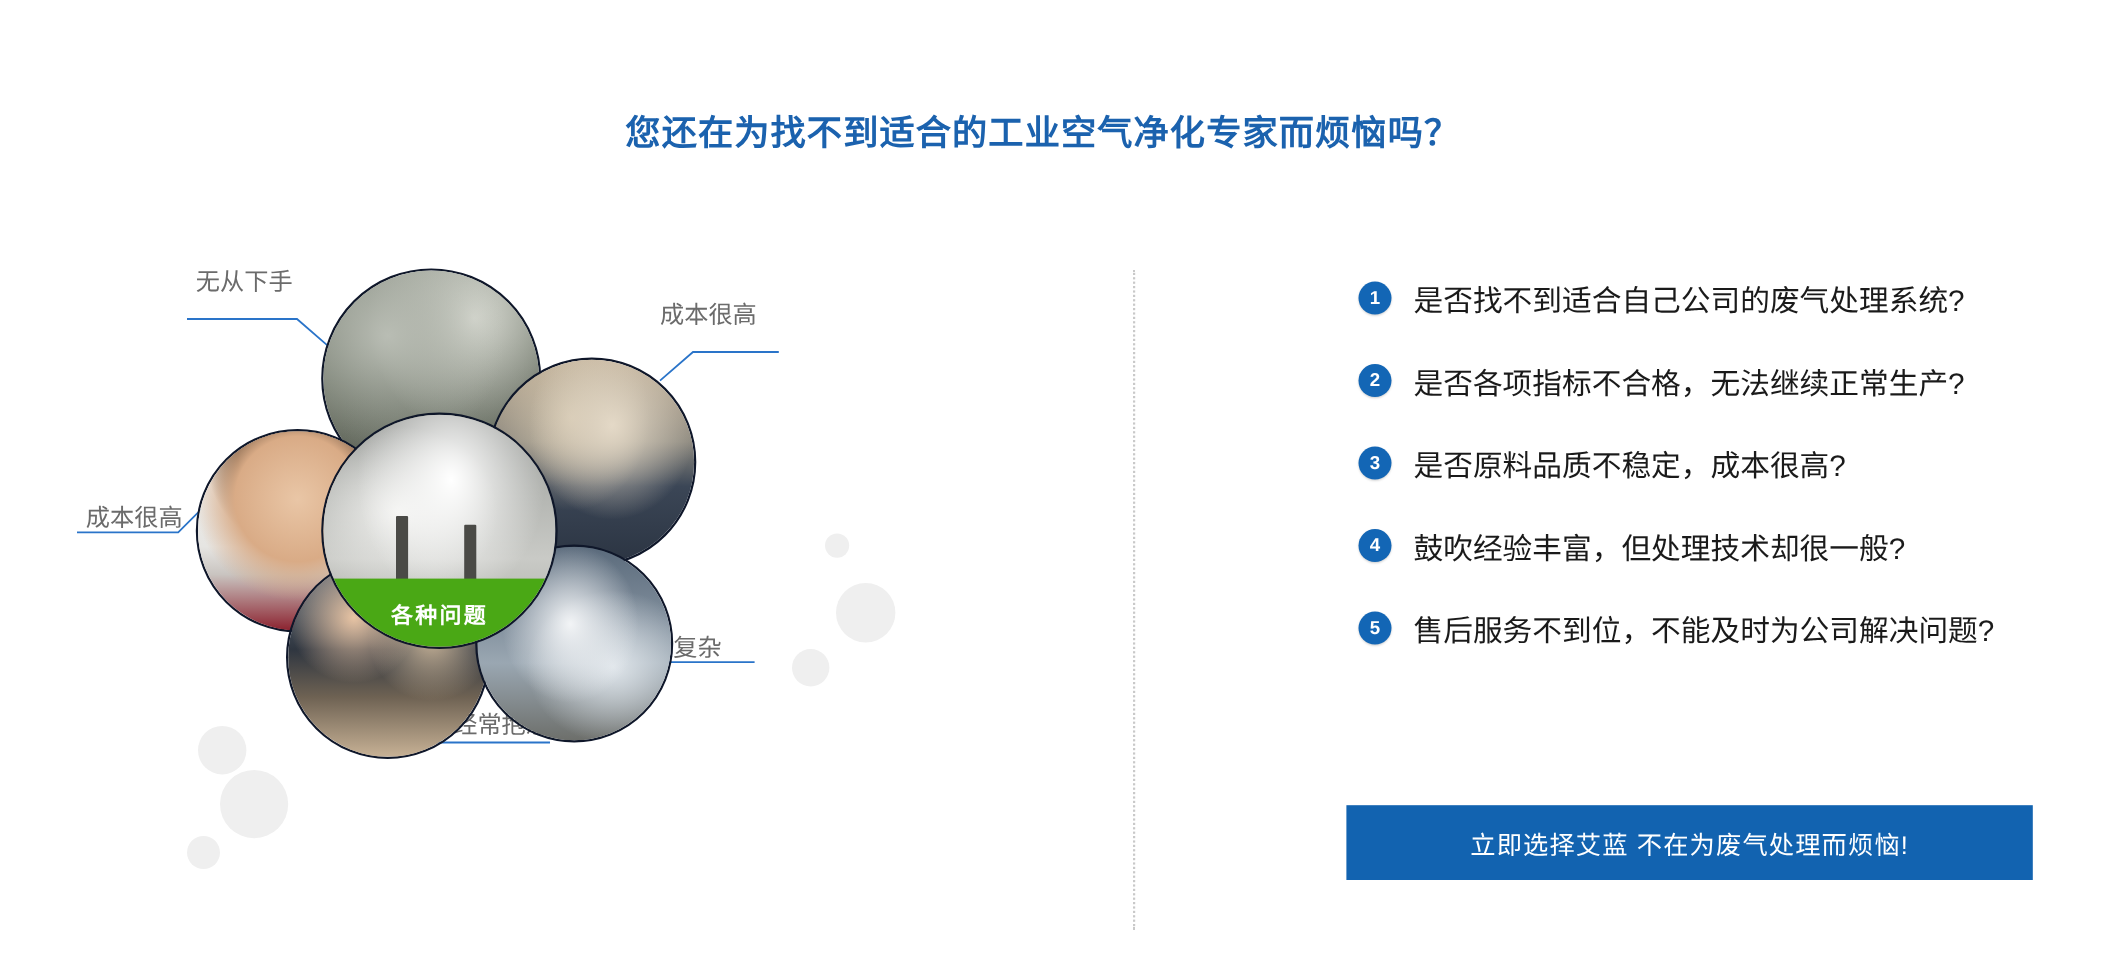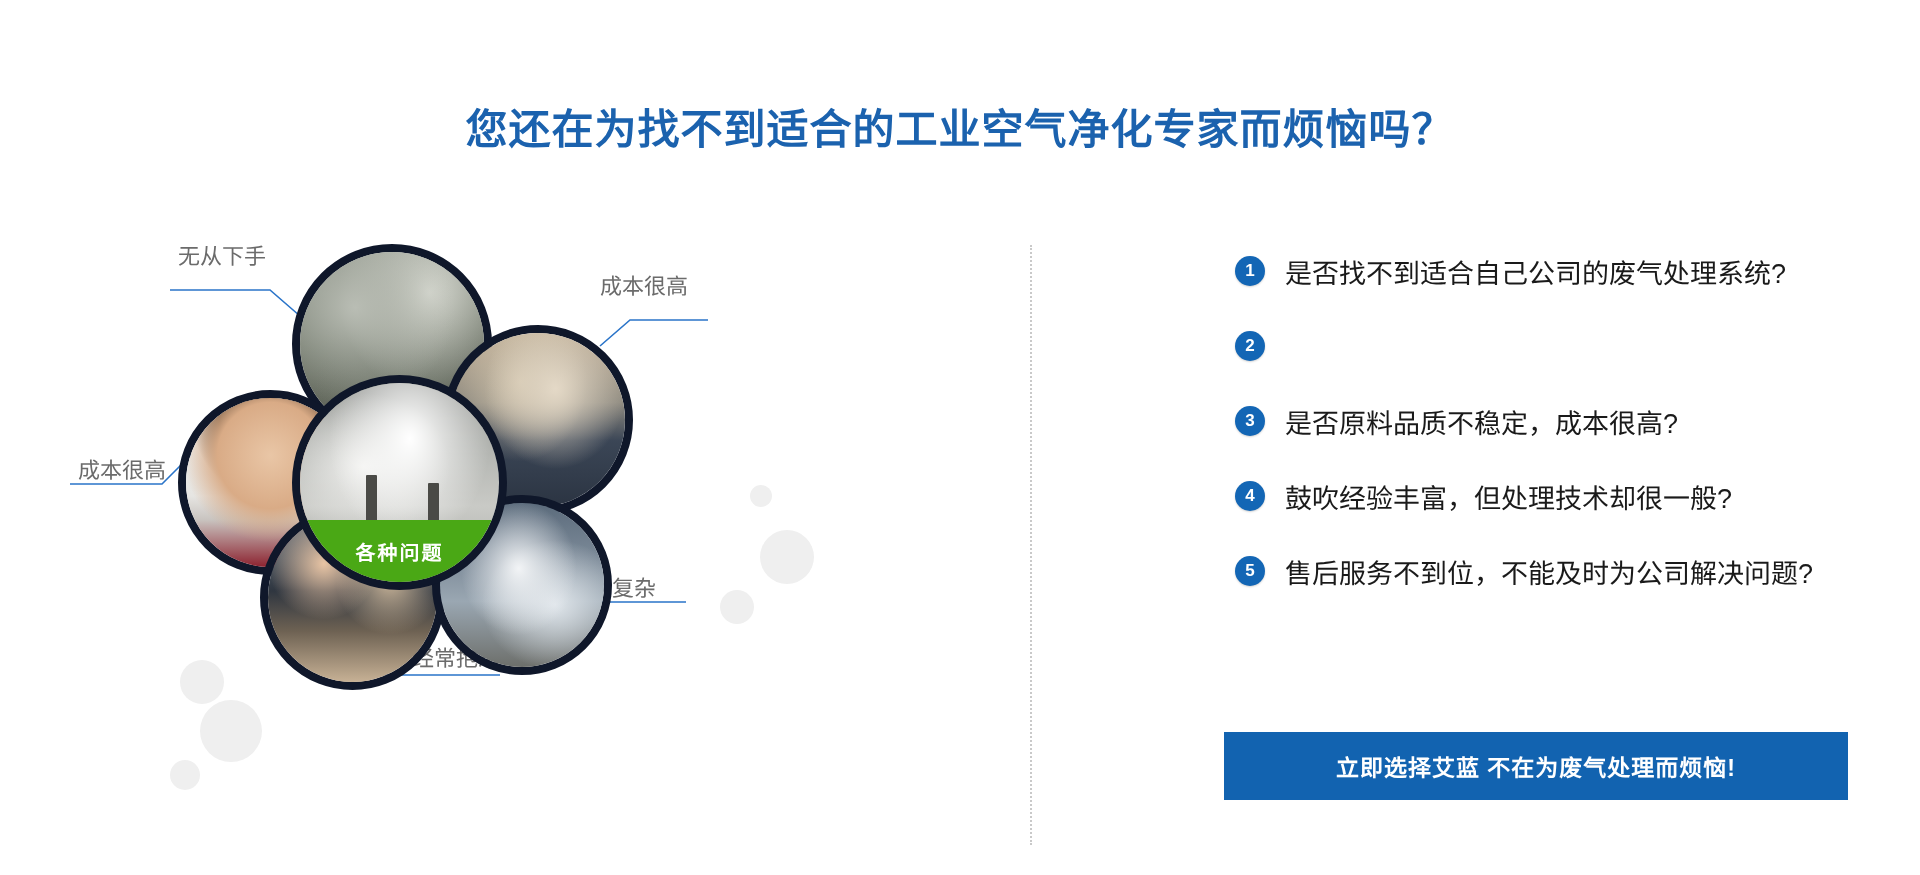--- a/index.html
+++ b/index.html
@@ -8,24 +8,24 @@
     background:#ffffff;
     font-family:"Liberation Sans","DejaVu Sans",sans-serif;
     overflow:hidden;
     position:relative;
   }
   .page{position:relative;width:1920px;height:875px;}
 
   
   .title{
     position:absolute;
-    left:300px; top:95px;
+    left:288px; top:95px;
     width:1320px;
     text-align:center;
-    font-size:42px;
+    font-size:32px;
     font-weight:bold;
     color:#1b62ae;
     letter-spacing:1px;
     white-space:nowrap;
     font-family:"Liberation Sans","DejaVu Sans",sans-serif;
   }
 
   
   .divider{
     position:absolute;
@@ -41,21 +41,21 @@
   .deco.d1{width:54px;height:54px;left:700px;top:300px;}
   .deco.d2{width:34px;height:34px;left:660px;top:360px;}
   .deco.d3{width:44px;height:44px;left:120px;top:430px;}
   .deco.d4{width:62px;height:62px;left:140px;top:470px;}
   .deco.d5{width:30px;height:30px;left:110px;top:530px;}
   .deco.d6{width:22px;height:22px;left:690px;top:255px;}
 
   .bubble{
     position:absolute;
     border-radius:50%;
-    border:8px solid #0f172a;
+    border:2px solid #0f172a;
     overflow:hidden;
     box-sizing:border-box;
   }
   
   .b-top   {width:200px;height:200px;left:232px;top:14px;}
   .b-right {width:190px;height:190px;left:383px;top:95px;}
   .b-left  {width:185px;height:185px;left:118px;top:160px;}
   .b-bottom{width:185px;height:185px;left:200px;top:275px;}
   .b-br    {width:180px;height:180px;left:372px;top:265px;}
   
@@ -157,21 +157,21 @@
     left:1224px; top:732px;
     width:624px; height:68px;
     background:#1263b0;
     display:flex;align-items:center;justify-content:center;
     cursor:pointer;
     border:none;
   }
   .cta span{
     color:#ffffff;
     font-size:23px;
-    font-weight:bold;
+    font-weight:normal;
     letter-spacing:1px;
     white-space:nowrap;
     font-family:"Liberation Sans","DejaVu Sans",sans-serif;
   }
 </style>
 </head>
 <body>
 
 <div class="page">
 
@@ -257,20 +257,21 @@
 
   <div class="list">
 
     <div class="row">
       <div class="badge">1</div>
       <div class="rowtext">是否找不到适合自己公司的废气处理系统?</div>
     </div>
 
     <div class="row">
       <div class="badge">2</div>
+      <div class="rowtext">是否各项指标不合格，无法继续正常生产?</div>
     </div>
 
     <div class="row">
       <div class="badge">3</div>
       <div class="rowtext">是否原料品质不稳定，成本很高?</div>
     </div>
 
     <div class="row">
       <div class="badge">4</div>
       <div class="rowtext">鼓吹经验丰富，但处理技术却很一般?</div>

